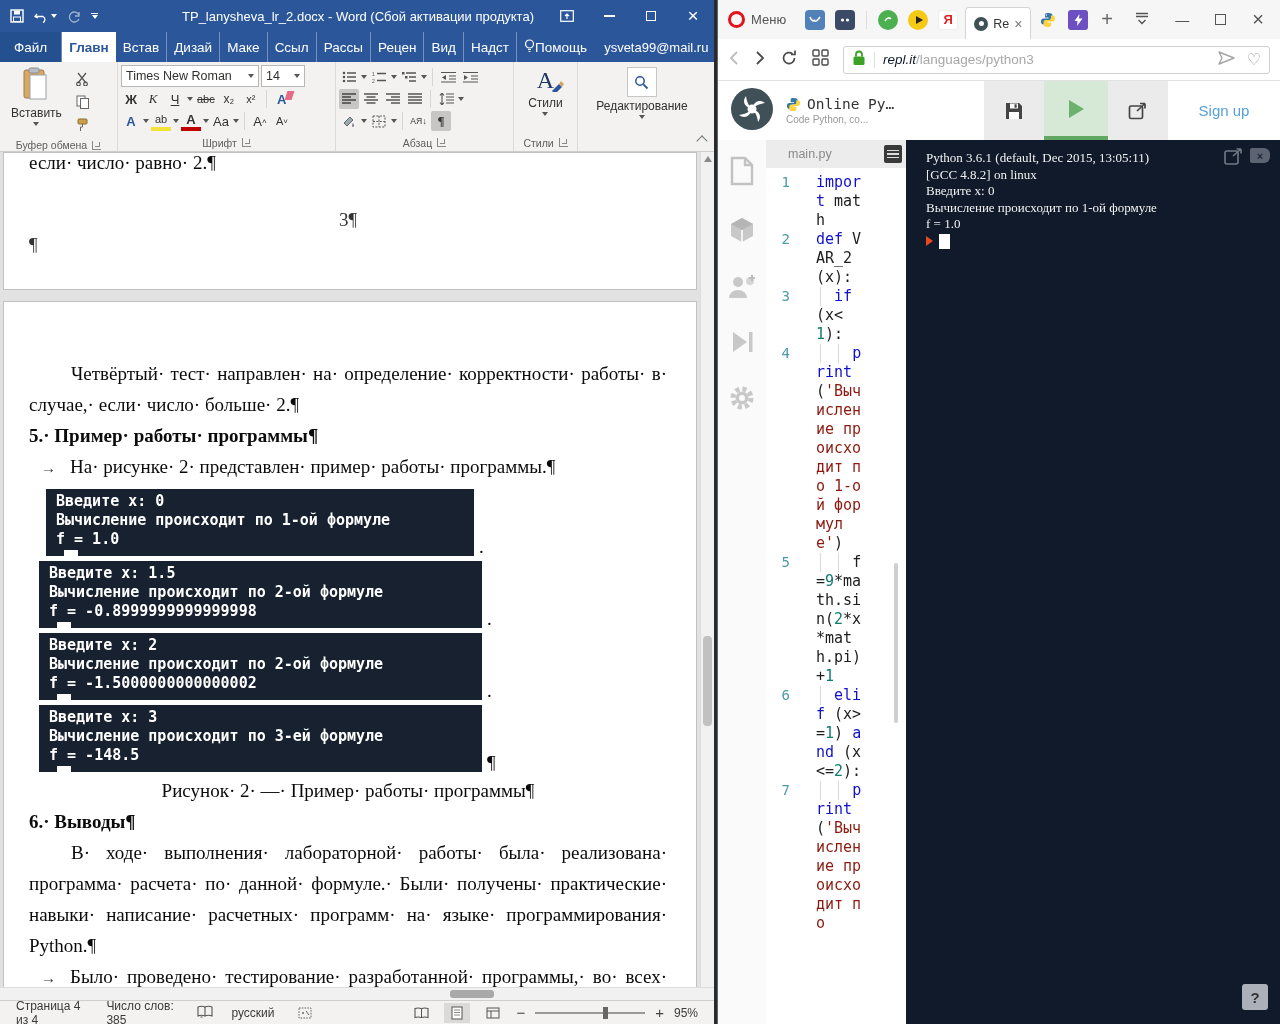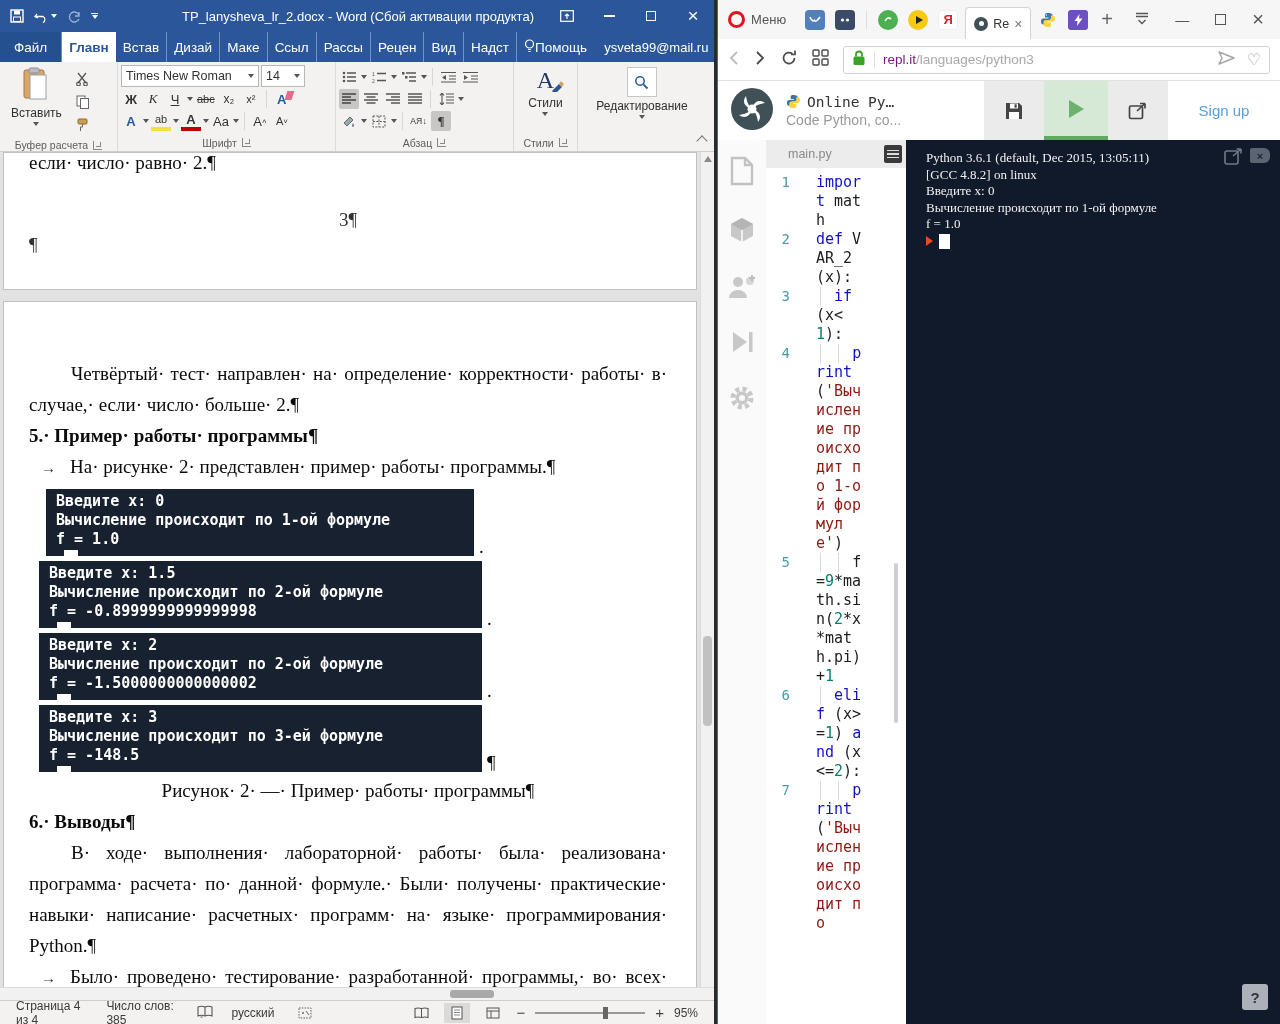--- a/index.html
+++ b/index.html
@@ -81,29 +81,29 @@
   .pin { width:20px; height:20px; border-radius:4px; margin:0 5px; display:flex; align-items:center; justify-content:center; flex:none; }
   .pinsep { width:1px; height:18px; background:#ddd; margin:0 6px; }
   .o-tab-active { height:32px; align-self:flex-end; background:#fff; border:1px solid #d4d4d4; border-bottom:none; border-radius:4px 4px 0 0; display:flex; align-items:center; gap:5px; padding:0 8px; margin:0 2px; }
   .o-tab-label { font-size:12.5px; color:#333; }
   .o-tab-close { color:#777; font-size:14px; line-height:1; }
   .o-newtab { font-size:20px; color:#666; margin:0 8px; }
   .o-winctrl { margin-left:auto; display:flex; align-items:center; gap:26px; padding-right:10px; color:#555; }
 
   .o-toolbar { height:42px; background:#fff; border-bottom:1px solid #e2e2e2; display:flex; align-items:center; padding:0 10px; gap:14px; flex:none; }
   .o-addr { flex:1; height:28px; border:1px solid #d0d0d0; border-radius:3px; display:flex; align-items:center; padding:0 8px; gap:8px; font-size:13.5px; }
-  .addr-host { color:#701a75; }
+  .addr-host { color:#0f172a;font-style:italic; }
   .addr-path { color:#a8a8a8; }
   .o-addr-icons { display:flex; align-items:center; gap:12px; color:#9a9a9a; }
 
   .r-header { height:59px; background:#fff; display:flex; align-items:stretch; flex:none; }
   .r-logo-wrap { display:flex; align-items:center; padding:0 12px; }
   .r-title-wrap { display:flex; flex-direction:column; justify-content:center; gap:2px; min-width:0; flex:1; }
   .r-title { font-family:"DejaVu Sans Mono",monospace; font-size:14.5px; color:#333; display:flex; align-items:center; gap:6px; white-space:nowrap; }
-  .r-sub { font-size:14px; color:#999; white-space:nowrap; }
+  .r-sub { font-size:10px; color:#999; white-space:nowrap; }
   .r-cell { width:60px; display:flex; align-items:center; justify-content:center; flex:none; }
   .r-cell.gray { background:#ebebeb; }
   .r-cell.run { width:64px; background:#d6e9d6; border-bottom:4px solid #61a862; }
   .runtri { width:0; height:0; border-left:15px solid #6cb16d; border-top:9px solid transparent; border-bottom:9px solid transparent; }
   .r-signup { flex:none; width:112px; display:flex; align-items:center; justify-content:center; font-size:15px; color:#57a0d9; }
 
   .r-main { flex:1; display:flex; min-height:0; }
   .r-strip { width:48px; background:#fafafa; display:flex; flex-direction:column; align-items:center; padding-top:16px; gap:26px; flex:none; }
   .r-editor { width:140px; background:#fff; display:flex; flex-direction:column; flex:none; }
   .r-filetabs { height:28px; background:#ececec; display:flex; align-items:center; flex:none; position:relative; }
@@ -234,21 +234,21 @@
               </span>
             <span class="sbtn">
                 <svg width="14" height="14" viewBox="0 0 14 14">
                   <rect x="2" y="1" width="9" height="5" rx="1" fill="#caa04c" stroke="#8c6d2e"></rect>
                   <path d="M6.5 6 v3 h-2 v4" stroke="#666" fill="none"></path>
                 </svg>
               </span>
           </div>
         </div>
         <div class="glabel">
-            <span>Буфер расчета</span>
+            <span>Буфер обмена</span>
             <span class="launcher"></span>
           </div>
       </div>
 
       <div class="rgroup" style="width:218px;">
         <div class="rcontent" style="display:block;">
           <div class="fontrows">
             <div class="btnrow">
               <div class="combo" style="width:138px;">
                   <span>Times New Roman</span>

